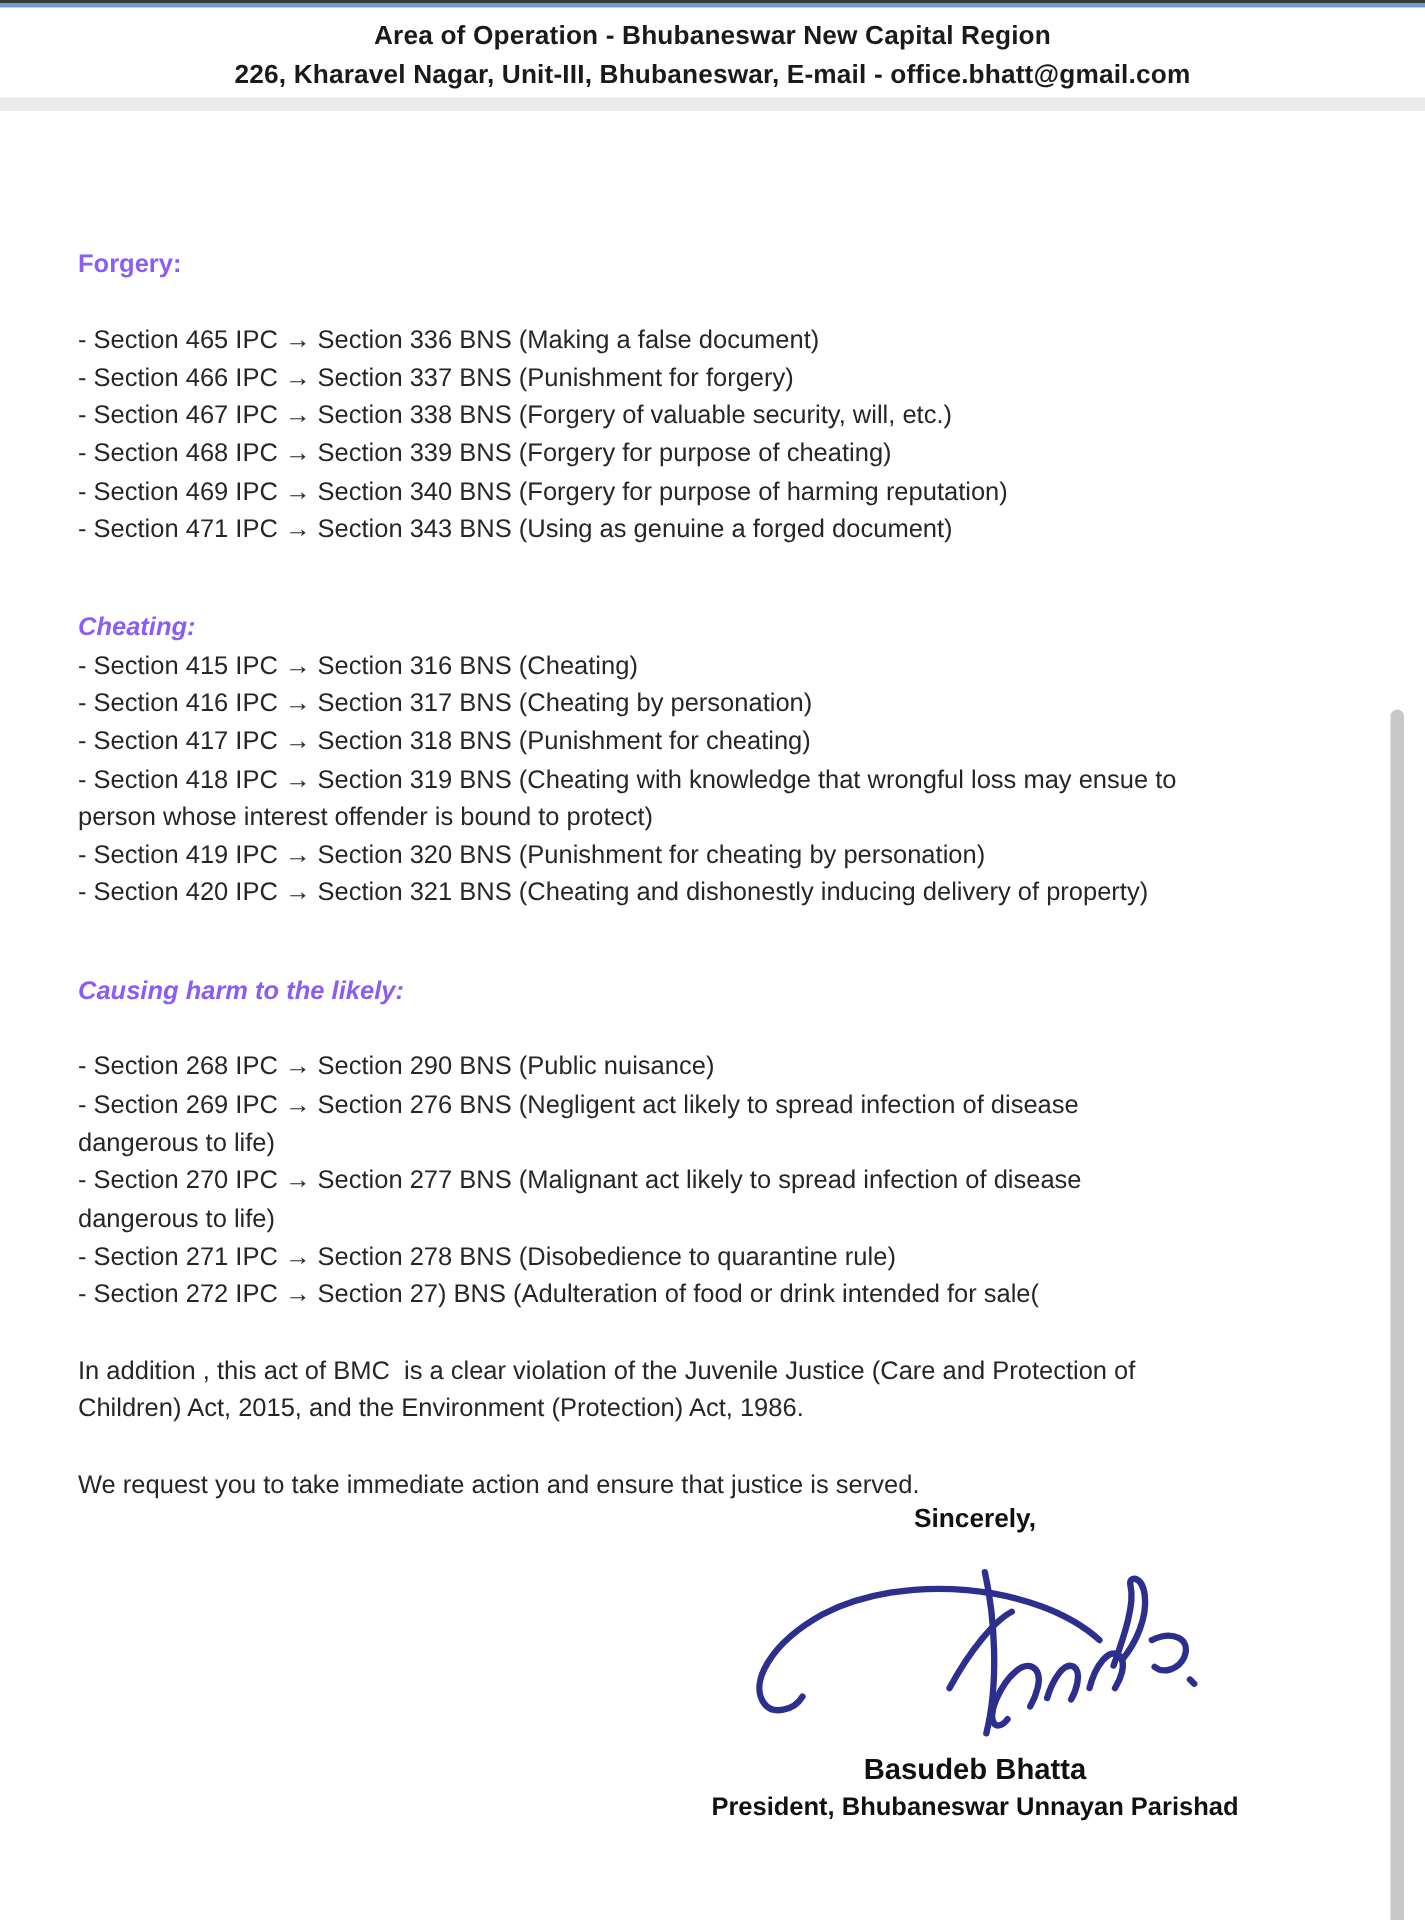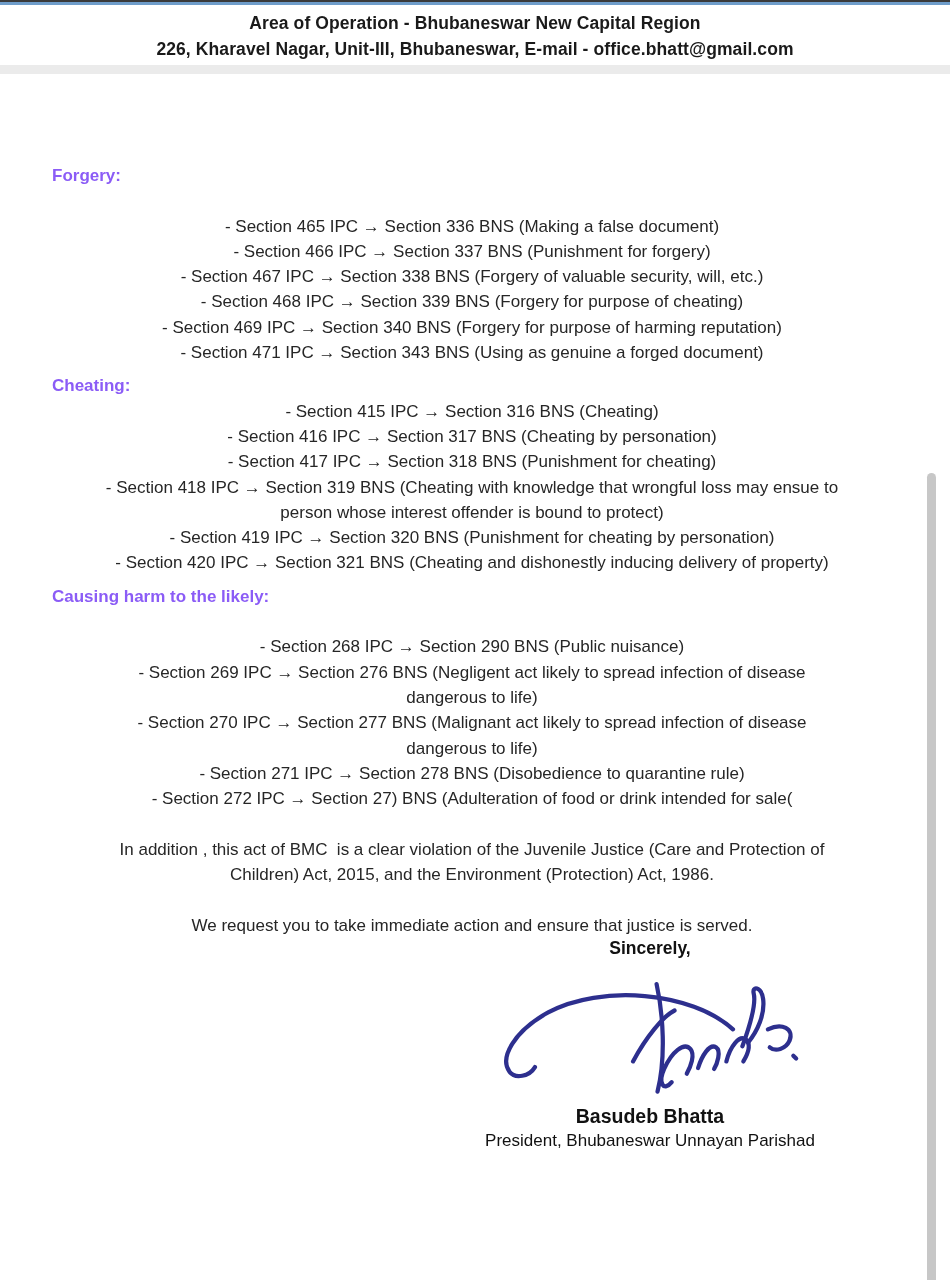--- a/index.html
+++ b/index.html
@@ -39,25 +39,24 @@
     padding: 0 58px 0 52px;
     font-size: 17px;
     line-height: 25.3px;
   }
   .section-heading {
     font-weight: bold;
     color: #8b5cf6;
     white-space: pre-wrap;
   }
   .first-heading { margin-top: 89px; }
-  .heading-gap-before { margin-top: 8px; }
+  .heading-gap-before { margin-top: 40px; font-style: italic; }
   .heading-gap-after { margin-bottom: 25.3px; }
   .section-item, .paragraph {
     white-space: pre-wrap;
-    text-align: center;
   }
   .paragraph { margin-top: 25.3px; }
 
   
   .sig-block {
     width: 424px;
     margin-left: 438px;
     text-align: center;
   }
   .closing {
@@ -69,21 +68,21 @@
     display: block;
     margin: 10px auto 0 auto;
   }
   .signatory-name {
     font-weight: bold;
     font-size: 19.5px;
     color: #111111;
     margin-top: 4px;
   }
   .signatory-title {
-    font-weight: normal;
+    font-weight: bold;
     font-size: 17px;
     color: #111111;
     margin-top: 3px;
   }
 
   
   .scrollbar-thumb {
     position: absolute;
     right: 14px;
     top: 473px;

